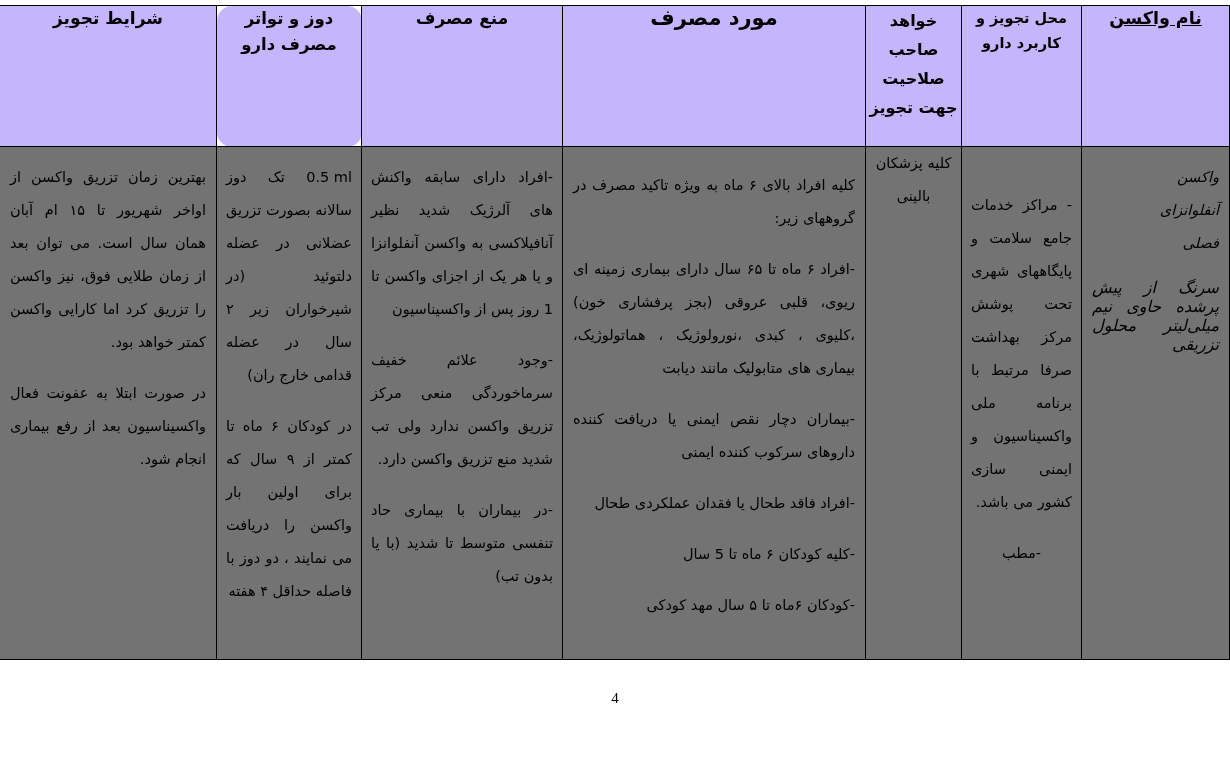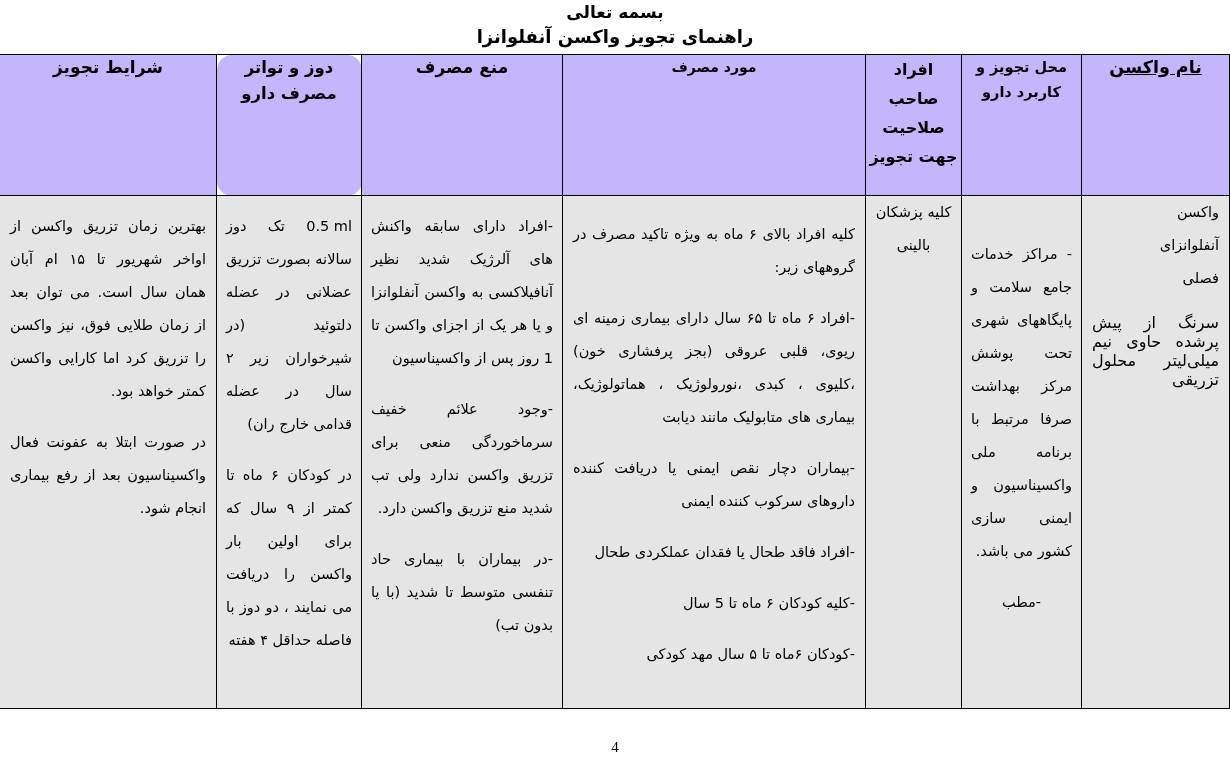--- a/index.html
+++ b/index.html
@@ -86,30 +86,30 @@
     font-size: 16px;
     line-height: 29px;
     vertical-align: middle;
   }
   th.hdr-place {
     font-weight: bold;
     font-size: 14.5px;
     line-height: 25px;
   }
   th.hdr-name  { font-size: 17.5px; text-decoration: underline; }
-  th.hdr-use   { font-size: 14px; }
+  th.hdr-use   { font-size: 21px; }
   th.hdr-contra{ font-size: 17px; }
   th.hdr-dose  { font-size: 16.5px; line-height: 26px; border-radius: 15px; }
   th.hdr-cond  { font-size: 17px; }
 
   
   tbody td {
     height: 512px;
     vertical-align: top;
-    background: #e5e5e5;
+    background: #737373;
     margin-top: 36px;
   }
   .cell-pad {
     padding: 14px 8px 8px 8px;
   }
 
   .para {
     font-size: 14.5px;
     line-height: 33px;
     text-align: justify;
@@ -117,21 +117,21 @@
     margin: 0 0 18px 0;
     font-weight: normal;
   }
   .para:last-child { margin-bottom: 0; }
 
   .para.nojust {
     text-align: right;
   }
 
   
-  td.cell-name .cell-pad { padding: 0 10px 8px 10px; }
+  td.cell-name .cell-pad { padding: 14px 10px 8px 10px; font-style: italic; }
   .name-line {
     font-size: 14.5px;
     line-height: 33px;
     text-align: right;
   }
   .name-block {
     margin-bottom: 18px;
   }
   .name-block.just {
     text-align: justify;
@@ -194,24 +194,20 @@
     font-family: "Liberation Serif", "DejaVu Serif", serif;
     direction: ltr;
     display: inline-block;
   }
 </style>
 </head>
 <body>
 
 <div class="page">
 
-  <div class="title-block">
-    <div class="title-line-1">بسمه تعالی</div>
-    <div class="title-line-2">راهنمای تجویز  واکسن آنفلوانزا</div>
-  </div>
 
   <table class="main-table">
     <colgroup>
       <col class="c-name">
       <col class="c-place">
       <col class="c-people">
       <col class="c-use">
       <col class="c-contra">
       <col class="c-dose">
       <col class="c-cond">
@@ -220,21 +216,21 @@
     <thead>
       <tr>
         <th class="hdr-name">
           <span class="hdr-inner">نام واکسن</span>
         </th>
         <th class="hdr-place">
           <span class="hdr-inner">محل تجویز  و</span>
           <span class="hdr-inner">کاربرد دارو</span>
         </th>
         <th class="hdr-people">
-          <span class="hdr-inner">افراد</span>
+          <span class="hdr-inner">خواهد</span>
           <span class="hdr-inner">صاحب</span>
           <span class="hdr-inner">صلاحیت</span>
           <span class="hdr-inner">جهت تجویز</span>
         </th>
         <th class="hdr-use">
           <span class="hdr-inner">مورد مصرف</span>
         </th>
         <th class="hdr-contra">
           <span class="hdr-inner">منع مصرف</span>
         </th>
@@ -280,21 +276,21 @@
             <div class="para">-بیماران دچار نقص ایمنی یا دریافت کننده داروهای سرکوب کننده ایمنی</div>
             <div class="para nojust">-افراد فاقد طحال یا فقدان عملکردی طحال</div>
             <div class="para nojust">-کلیه کودکان ۶ ماه تا 5 سال</div>
             <div class="para nojust">-کودکان ۶ماه تا ۵ سال مهد کودکی</div>
           </div>
         </td>
 
         <td class="cell-contra">
           <div class="cell-pad">
             <div class="para">-افراد دارای سابقه واکنش های آلرژیک شدید نظیر آنافیلاکسی به واکسن آنفلوانزا و یا هر یک از اجزای واکسن تا 1 روز پس از واکسیناسیون</div>
-            <div class="para">-وجود علائم خفیف سرماخوردگی منعی برای تزریق واکسن ندارد ولی تب شدید منع تزریق واکسن دارد.</div>
+            <div class="para">-وجود علائم خفیف سرماخوردگی منعی مرکز تزریق واکسن ندارد ولی تب شدید منع تزریق واکسن دارد.</div>
             <div class="para">-در بیماران با بیماری حاد تنفسی متوسط تا شدید (با یا بدون تب)</div>
           </div>
         </td>
 
         <td class="cell-dose">
           <div class="cell-pad">
             <div class="para"><span class="ltr-inline">0.5 ml</span> <span>تک دوز سالانه بصورت تزریق عضلانی در عضله دلتوئید (در شیرخواران زیر ۲ سال در عضله قدامی خارج ران)</span></div>
             <div class="para">در کودکان ۶ ماه تا کمتر از ۹ سال که برای اولین بار واکسن را دریافت می نمایند ، دو دوز با فاصله حداقل ۴ هفته</div>
           </div>
         </td>

